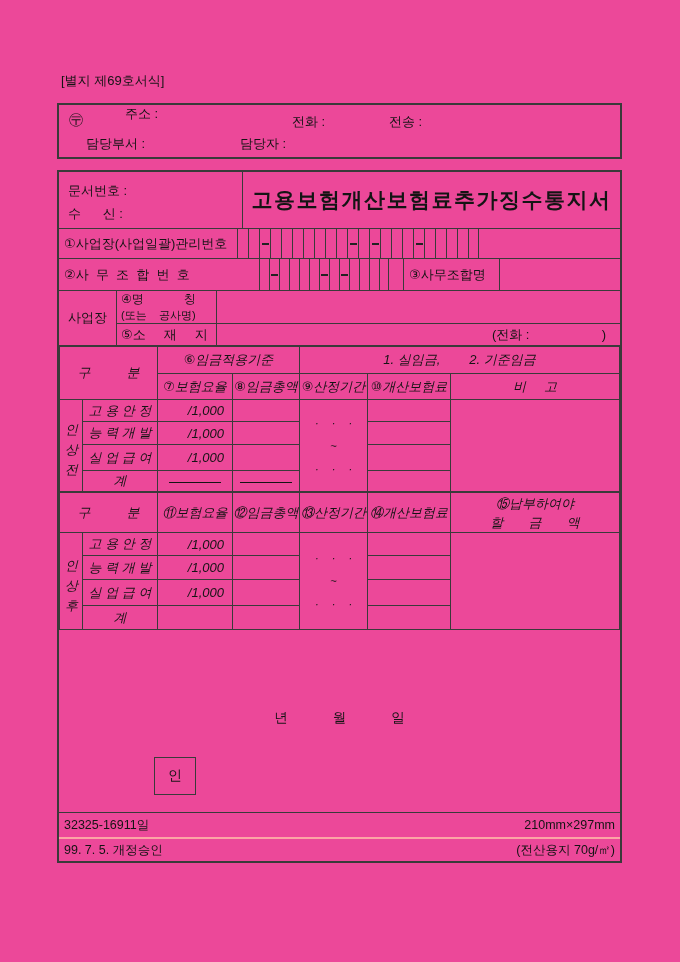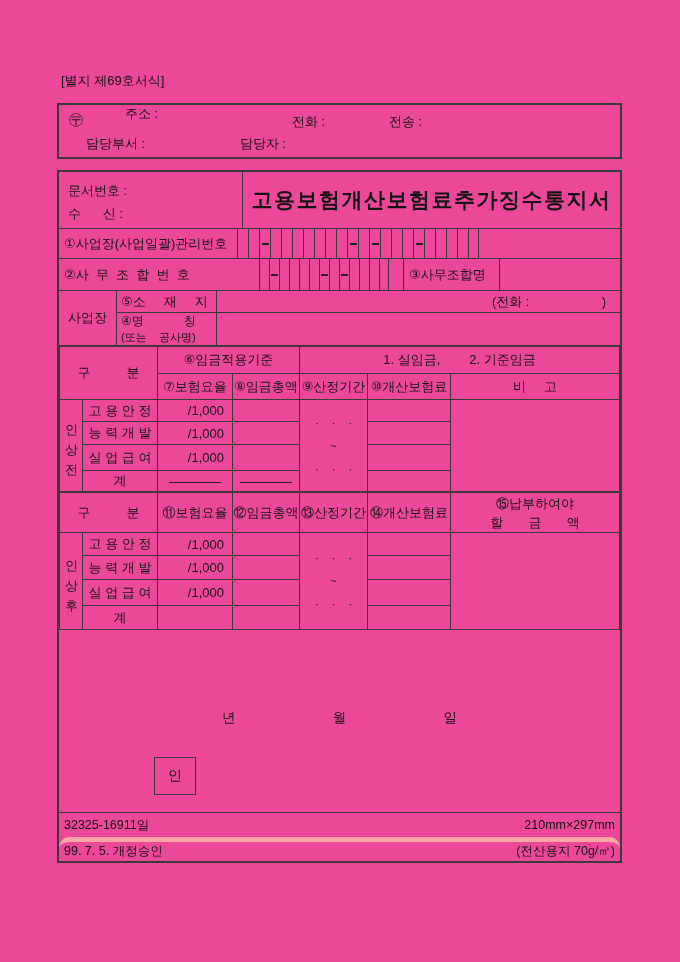--- a/index.html
+++ b/index.html
@@ -46,36 +46,36 @@
   .wp-row{flex:1;display:flex;align-items:stretch;}
   .wp-row + .wp-row{border-top:1px solid #3a3a3a;}
   .wp-label{width:100px;border-right:1px solid #3a3a3a;display:flex;flex-direction:column;justify-content:center;padding-left:4px;box-sizing:border-box;}
   .wp-label .l1{font-size:12px;}
   .wp-label .l2{font-size:11px;}
   .wp-label-loc{font-size:13px;}
   .wp-value{flex:1;display:flex;align-items:center;}
   .wp-value-loc{justify-content:flex-end;padding-right:14px;font-size:13px;}
 
   table.grid{border-collapse:collapse;width:100%;table-layout:fixed;}
-  table.grid td{border:1px solid #3a3a3a;font-size:13px;padding:0;text-align:center;vertical-align:middle;overflow:hidden;}
+  table.grid td{border:1px solid #3a3a3a;font-size:13px;padding:0;text-align:center;vertical-align:middle;overflow:hidden;font-style:italic;}
   table.grid td.right{text-align:right;padding-right:8px;}
   td .vert{writing-mode:vertical-rl;text-orientation:upright;letter-spacing:7px;font-size:13px;}
   .period{display:flex;flex-direction:column;align-items:center;gap:11px;font-size:11px;}
   .period .dots{word-spacing:10px;}
   .hdr2line{line-height:19px;}
 
   .notice{position:relative;height:183px;border-bottom:1px solid #3a3a3a;font-size:13.5px;}
   .n-par{position:absolute;top:19px;left:6px;right:6px;line-height:25px;}
   .n-par .ind{display:block;padding-left:58px;}
-  .n-date{position:absolute;top:79px;left:0;width:100%;text-align:center;font-family:Liberation Mono, monospace;}
+  .n-date{position:absolute;top:79px;left:0;width:100%;text-align:center;}
   .n-issuer{position:absolute;top:126px;left:95px;height:40px;display:flex;align-items:center;gap:20px;font-size:14px;}
   .sealbox{width:42px;height:38px;border:1.5px solid #3a3a3a;box-sizing:border-box;display:flex;align-items:center;justify-content:center;font-size:14px;}
 
   .f-row{height:24px;display:flex;justify-content:space-between;align-items:center;padding:0 5px;font-size:12.5px;box-sizing:border-box;}
-  .f-row + .f-row{border-top:5px solid #fca5a5;border-radius:11px;}
+  .f-row + .f-row{border-top:2px solid #fca5a5;}
 </style>
 </head>
 <body>
 
 <div class="page">
 
   <div class="formref pre">[별지 제69호서식]</div>
 
   <div class="contact">
     <span class="c-postal">〶</span>
@@ -143,31 +143,31 @@
         </div>
       <div class="spacer14"></div>
       <div class="unioncell pre">③사무조합명</div>
       <div style="flex:1"></div>
     </div>
 
     <div class="wp sec">
       <div class="wp-group">사업장</div>
       <div class="wp-rows">
         <div class="wp-row">
-          <div class="wp-label wp-label-loc pre">⑤소     재     지</div>
-          <div class="wp-value wp-value-loc">
-            <span class="pre">(전화 :                    )</span>
-          </div>
-        </div>
-        <div class="wp-row">
           <div class="wp-label">
             <span class="l1 pre">④명            칭</span>
             <span class="l2 pre">(또는    공사명)</span>
           </div>
           <div class="wp-value"></div>
+        </div>
+        <div class="wp-row">
+          <div class="wp-label wp-label-loc pre">⑤소     재     지</div>
+          <div class="wp-value wp-value-loc">
+            <span class="pre">(전화 :                    )</span>
+          </div>
         </div>
       </div>
     </div>
 
     <table class="grid sec">
       <colgroup>
           <col style="width:23px">
           <col style="width:75px">
           <col style="width:75px">
           <col style="width:67px">

